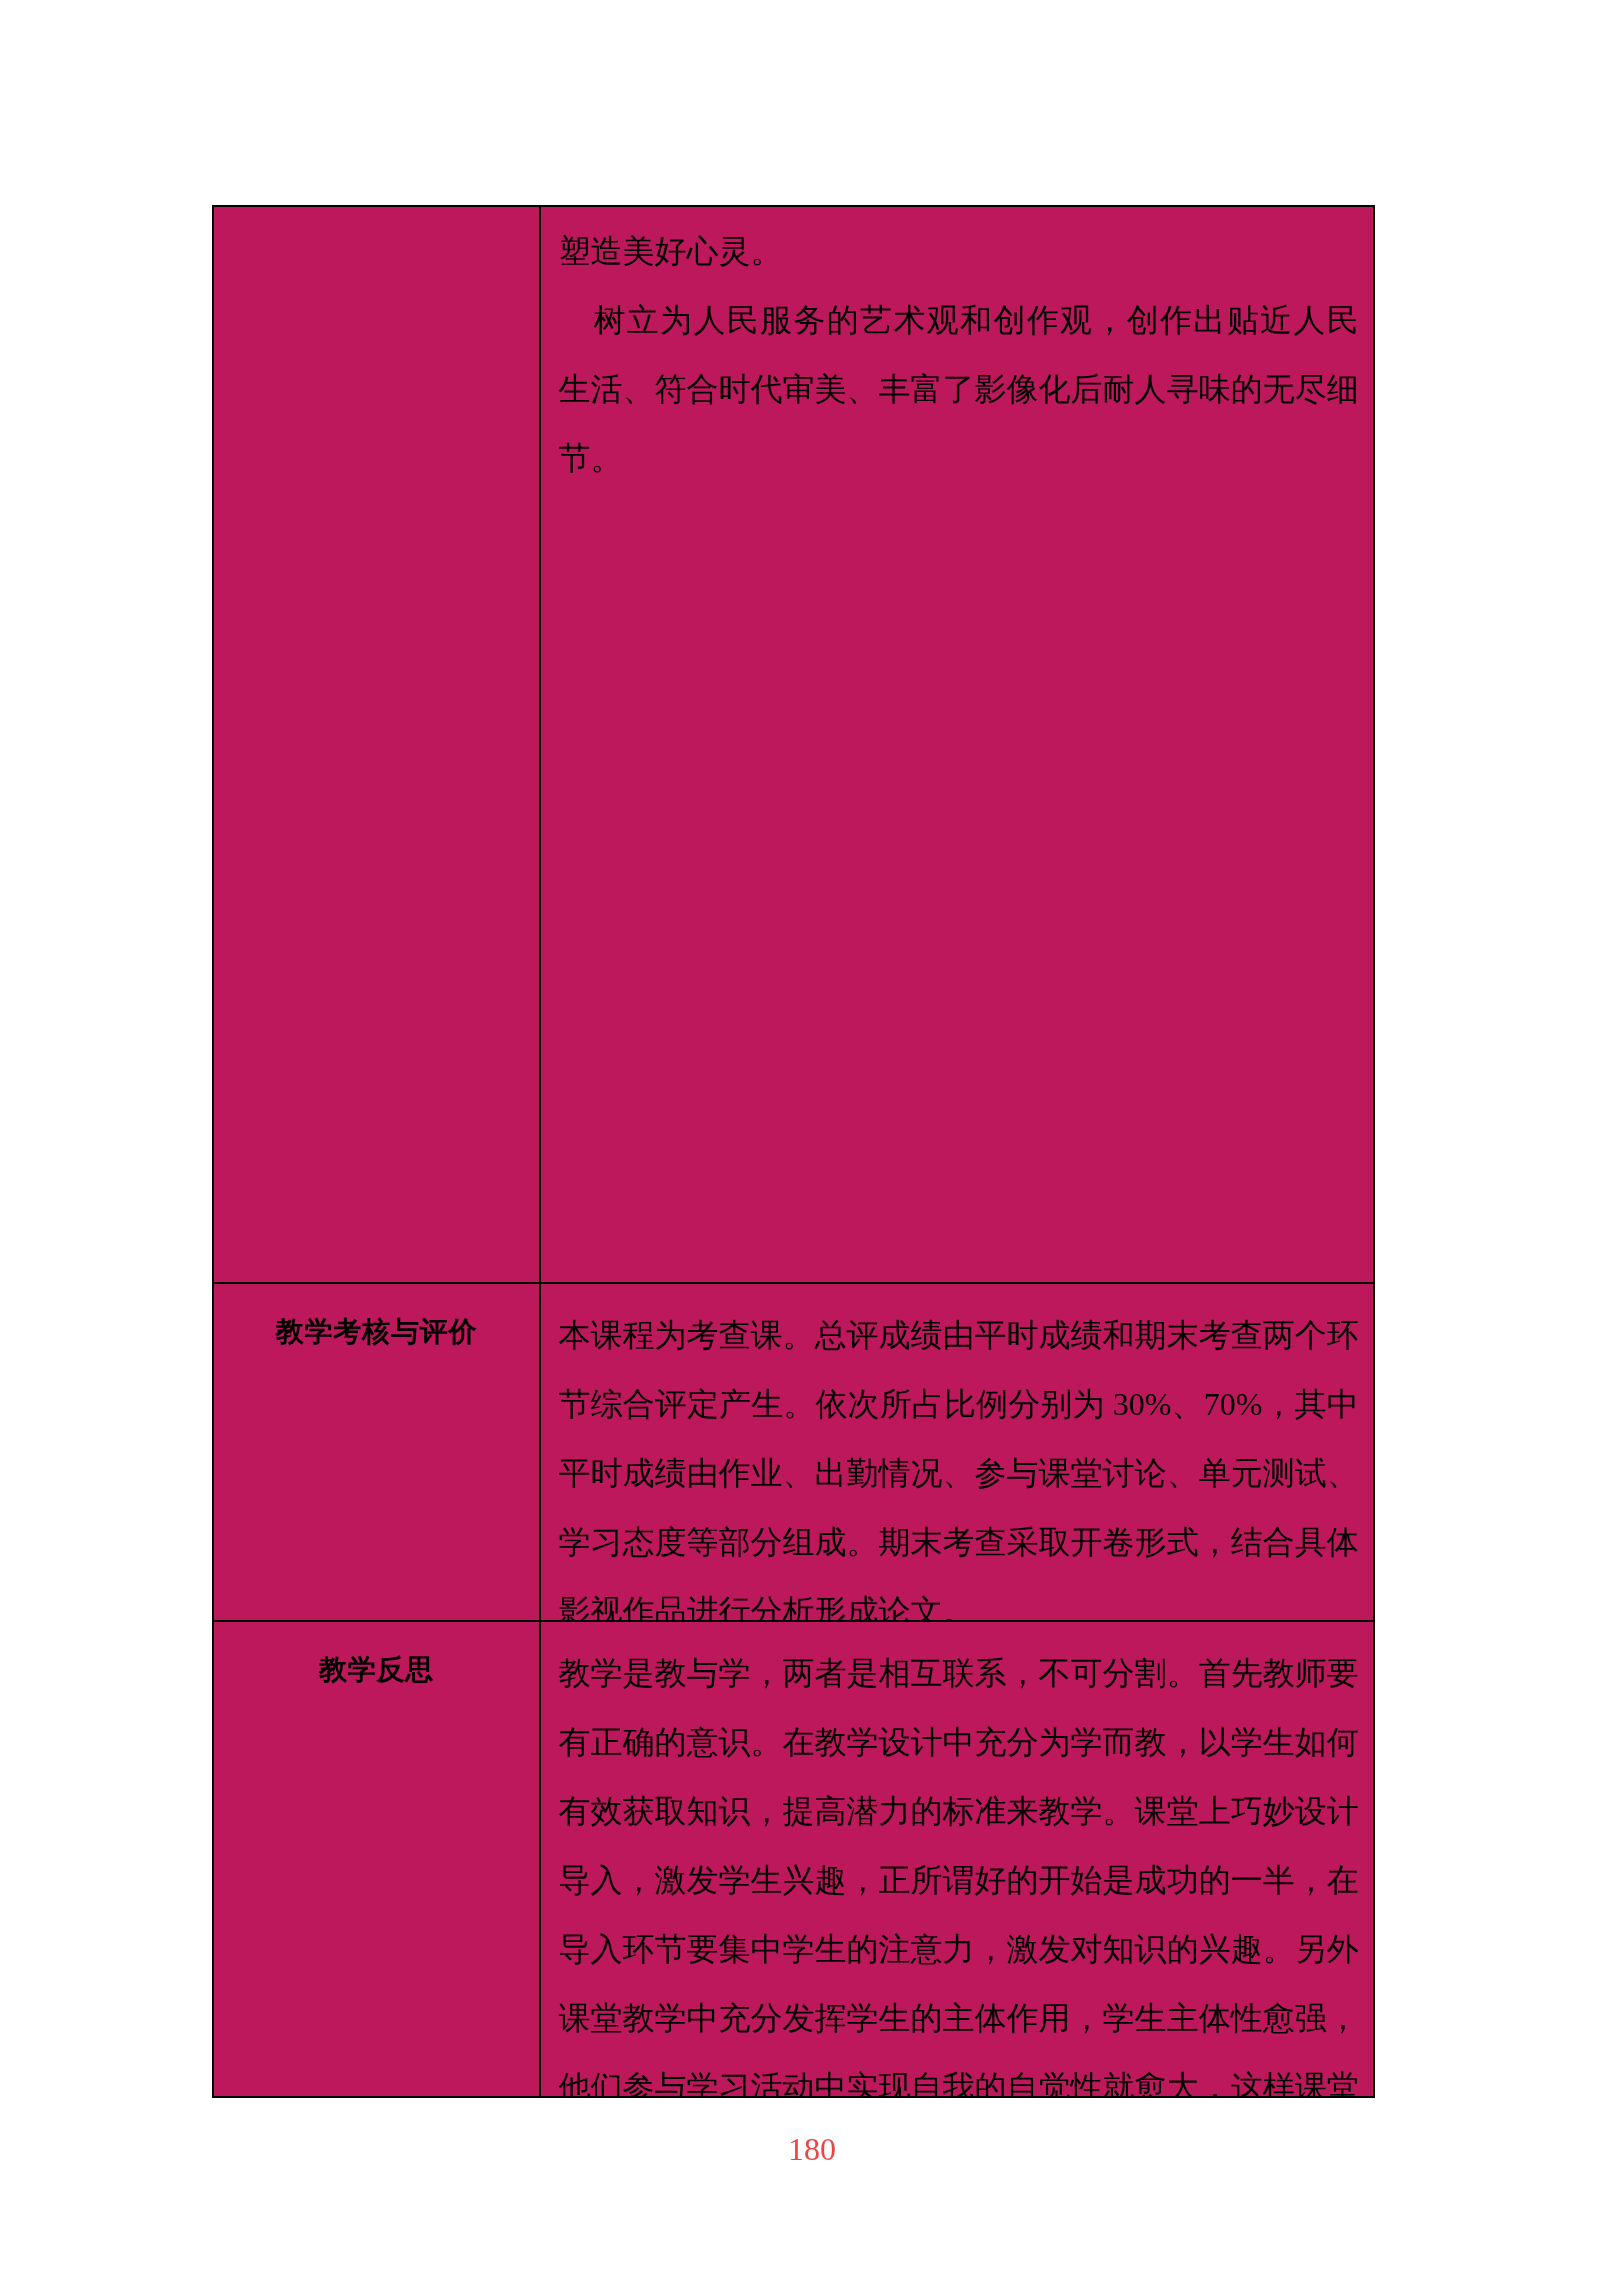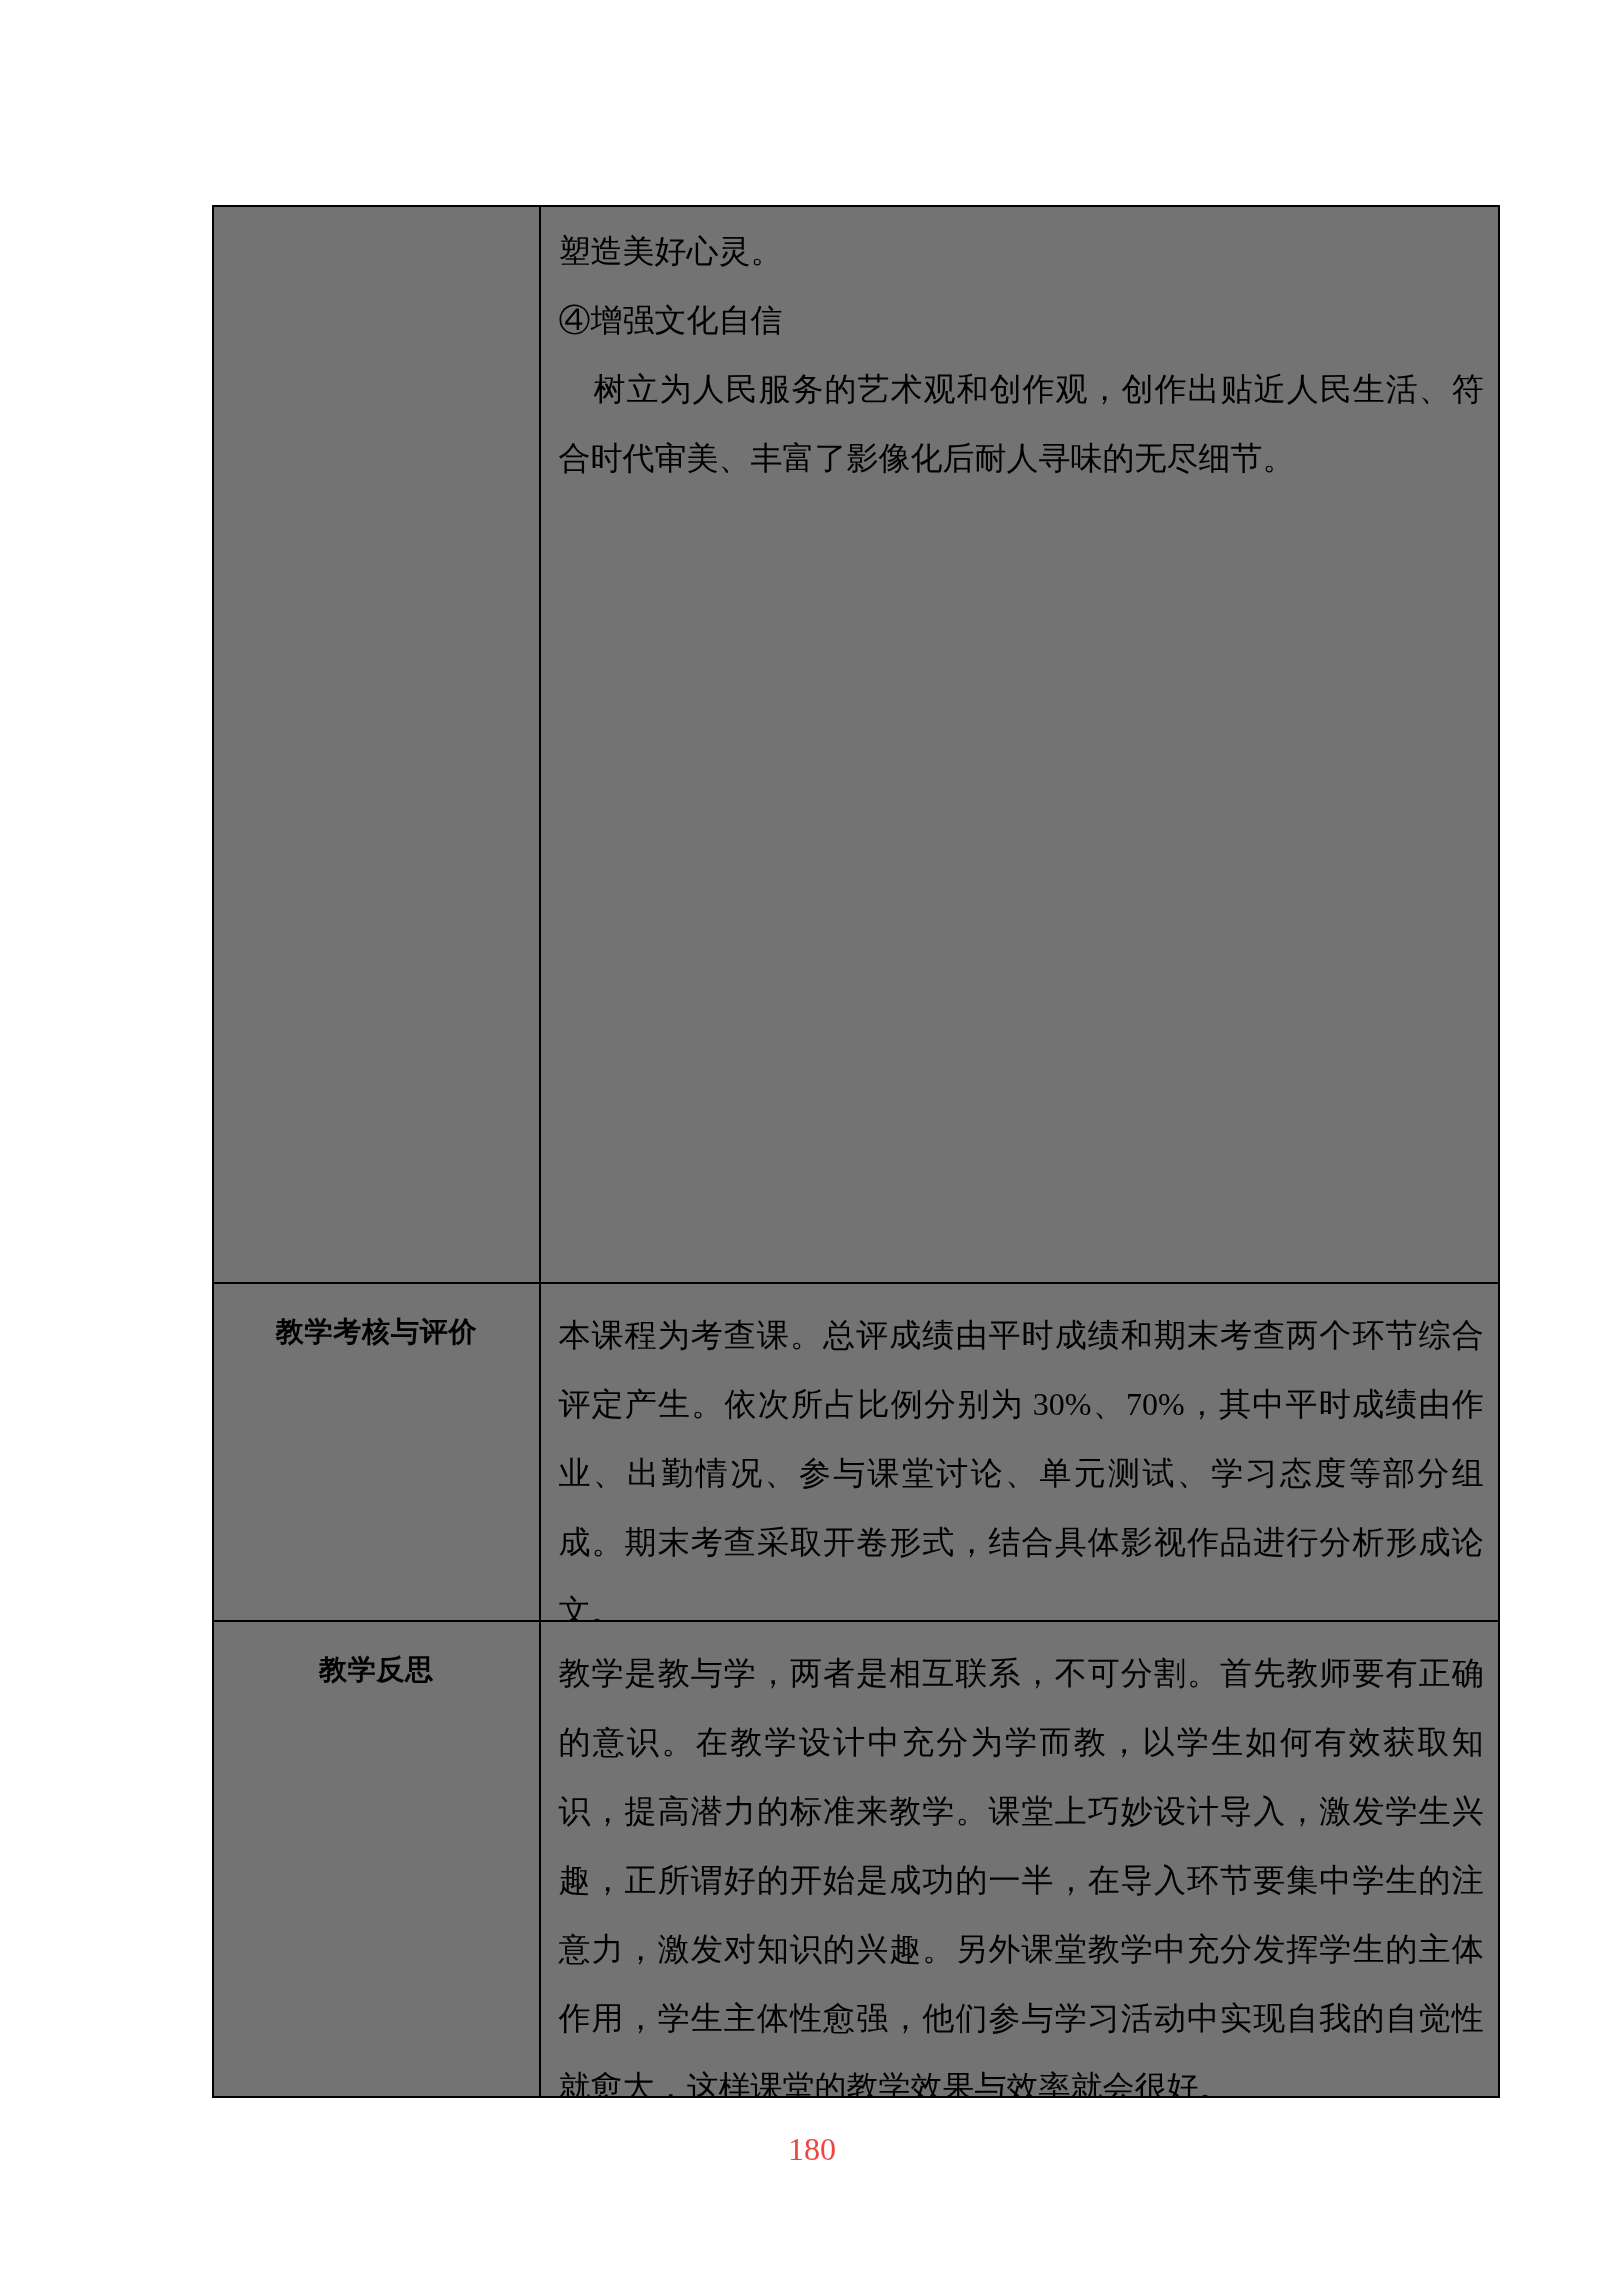--- a/index.html
+++ b/index.html
@@ -12,24 +12,24 @@
     width: 1624px;
     height: 2295px;
     background: #ffffff;
     font-family: "Liberation Serif", "DejaVu Serif", serif;
     color: #000000;
   }
   .doc-table {
     position: absolute;
     left: 212px;
     top: 205px;
-    width: 1288px;
+    width: 1163px;
     border: 2.4px solid #000000;
     box-sizing: border-box;
-    background: #737373;
+    background: #be185d;
   }
   .row {
     display: flex;
     align-items: stretch;
   }
   .row + .row {
     border-top: 2.4px solid #000000;
   }
   .row1 { height: 1075px; }
   .row2 { height: 336px; }
@@ -83,21 +83,20 @@
 <body>
 
 <div class="page">
 
   <div class="doc-table">
 
     <div class="row row1">
       <div class="cell label"></div>
       <div class="cell content">
         <p class="para">塑造美好心灵。</p>
-        <p class="para">④增强文化自信</p>
         <p class="para indent-1">树立为人民服务的艺术观和创作观，创作出贴近人民生活、符合时代审美、丰富了影像化后耐人寻味的无尽细节。</p>
       </div>
     </div>
 
     <div class="row row2">
       <div class="cell label">教学考核与评价</div>
       <div class="cell content">
         <p class="para">本课程为考查课。总评成绩由平时成绩和期末考查两个环节综合评定产生。依次所占比例分别为 30%、70%，其中平时成绩由作业、出勤情况、参与课堂讨论、单元测试、学习态度等部分组成。期末考查采取开卷形式，结合具体影视作品进行分析形成论文。</p>
       </div>
     </div>

